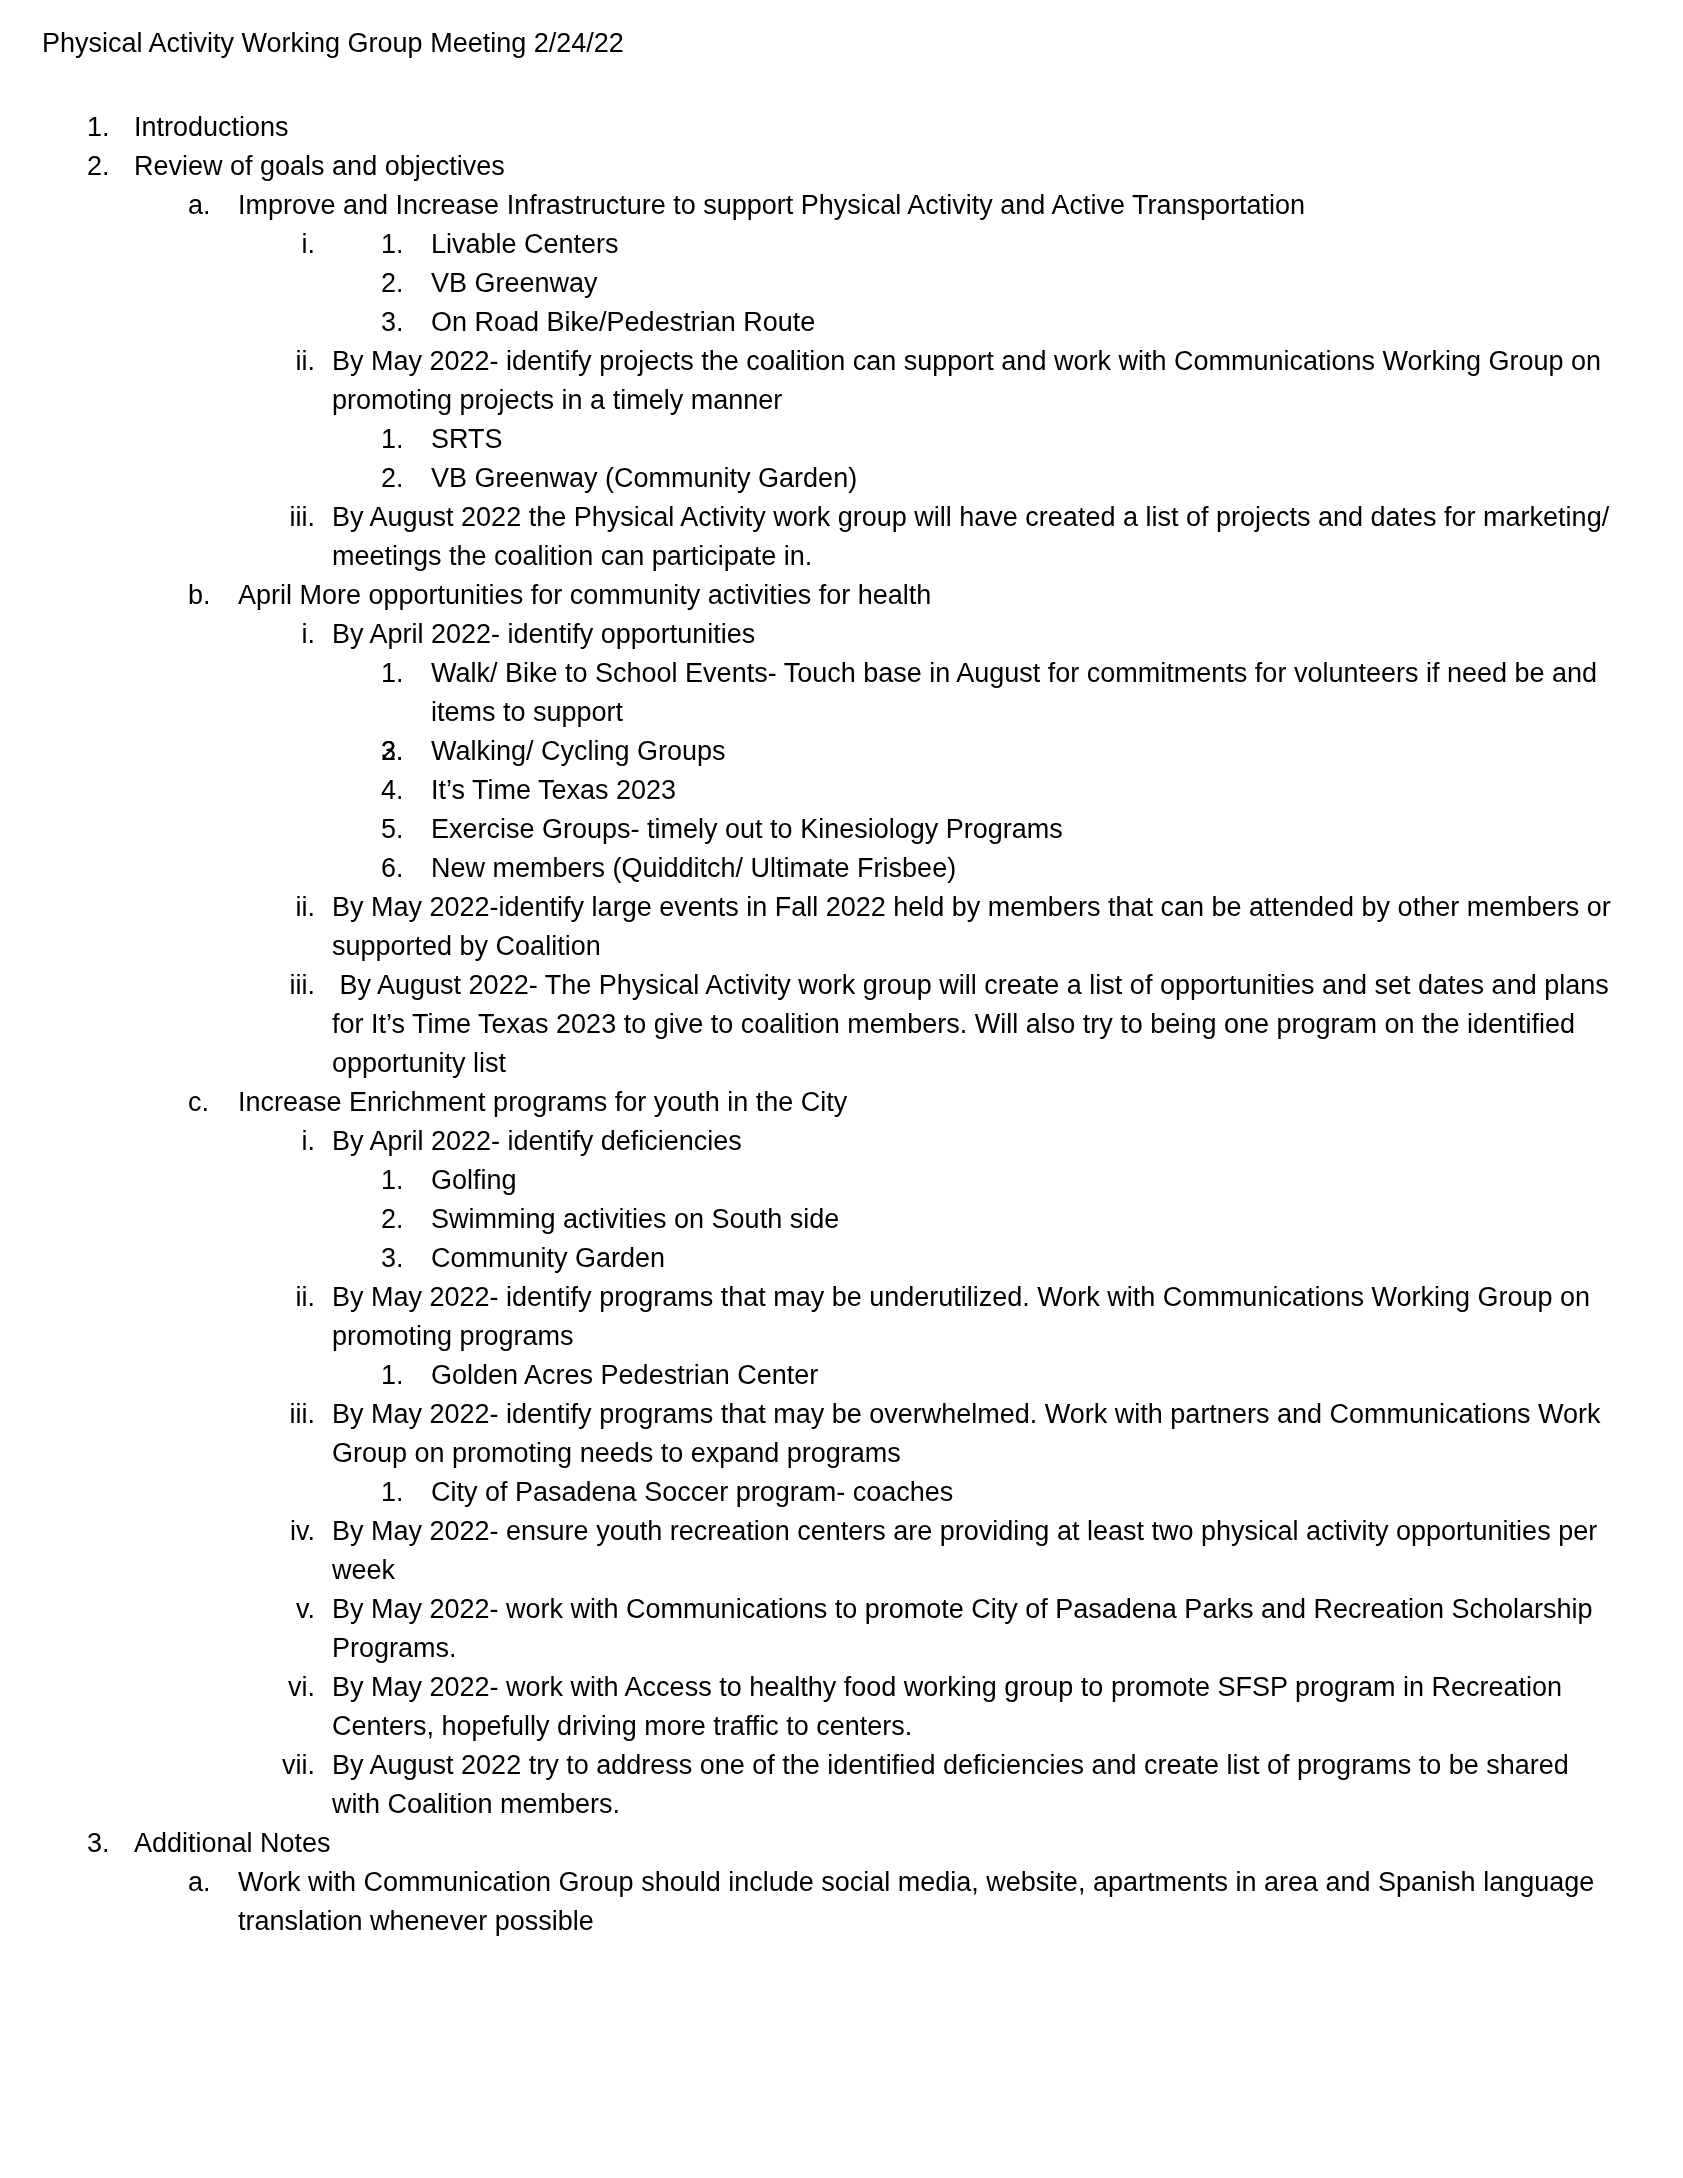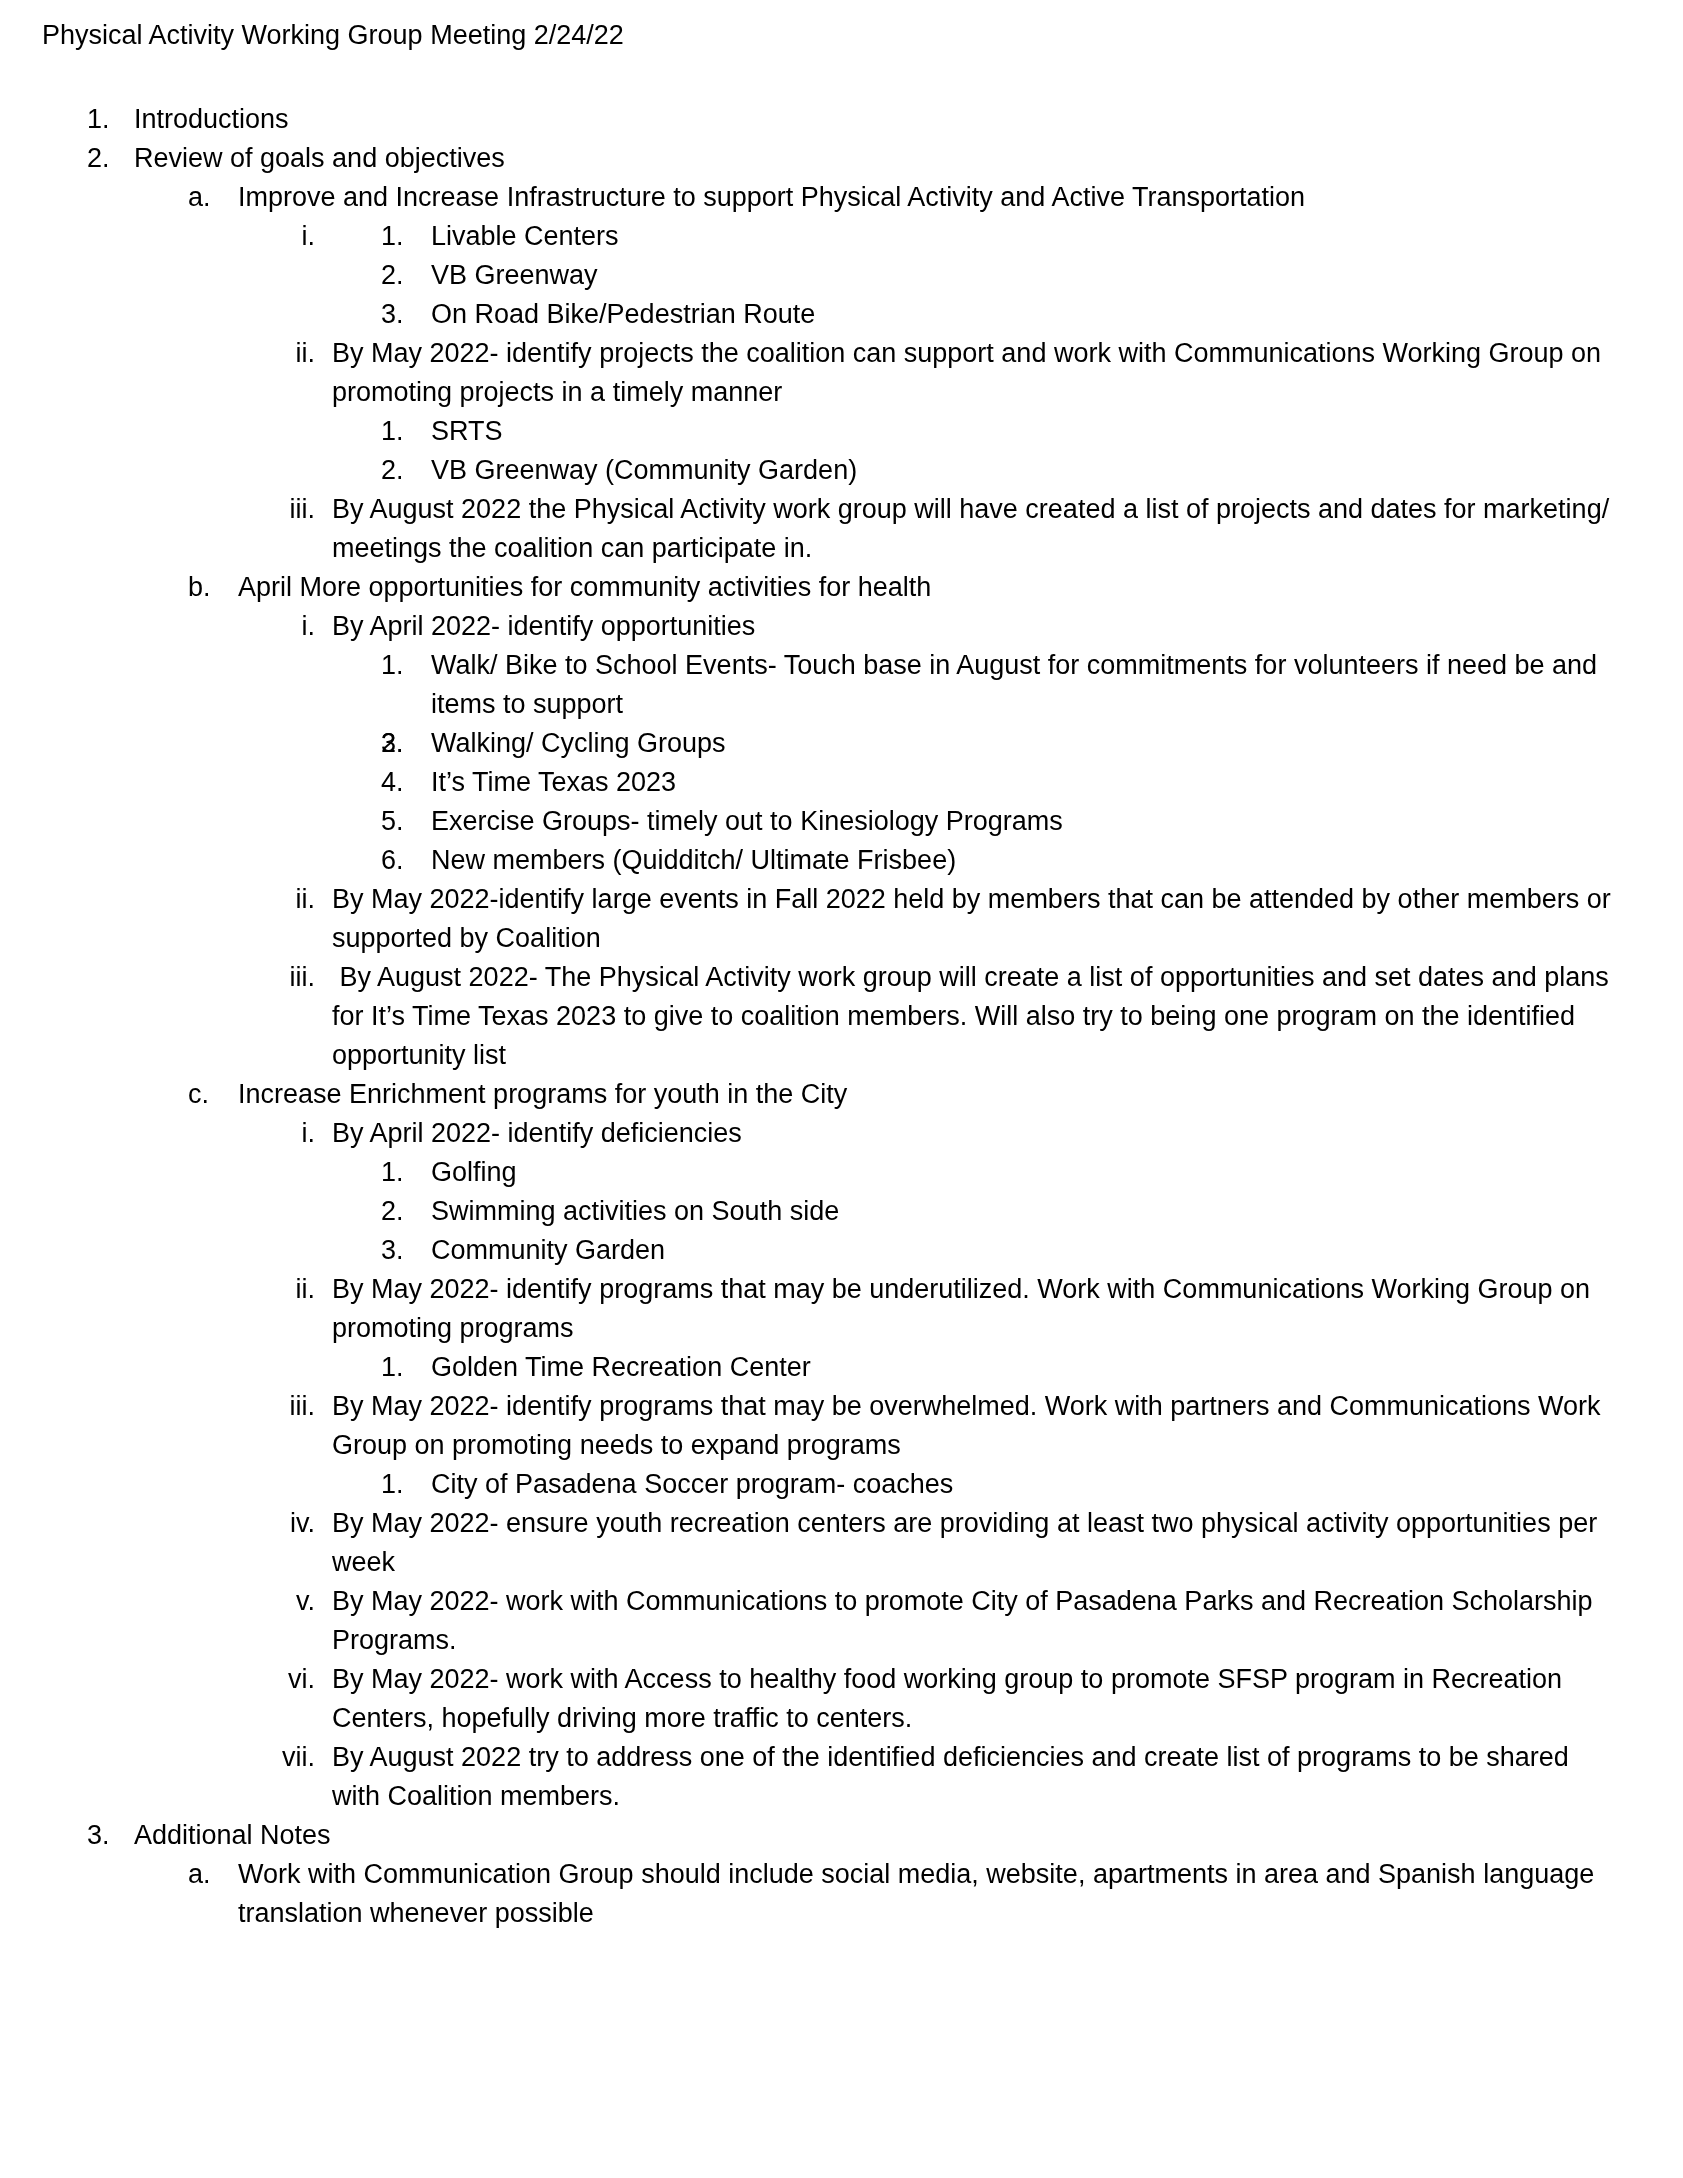--- a/index.html
+++ b/index.html
@@ -13,21 +13,21 @@
     height: 2178px;
     font-family: "Liberation Sans", sans-serif;
     font-size: 27px;
     line-height: 39px;
     overflow: hidden;
   }
   .page {
     box-sizing: border-box;
     width: 1683px;
     height: 2178px;
-    padding-top: 16px;
+    padding-top: 24px;
   }
   .doc-title {
     padding-left: 42px;
     padding-right: 69px;
     margin: 0 0 45px 0;
     font-size: 27px;
     font-weight: 400;
     line-height: 39px;
   }
   .outline {
@@ -86,21 +86,21 @@
       <div class="item lvl4"><span class="marker">5.</span><span class="text">Exercise Groups- timely out to Kinesiology Programs</span></div>
       <div class="item lvl4"><span class="marker">6.</span><span class="text">New members (Quidditch/ Ultimate Frisbee)</span></div>
       <div class="item lvl3"><span class="marker">ii.</span><span class="text">By May 2022-identify large events in Fall 2022 held by members that can be attended by other members or supported by Coalition</span></div>
       <div class="item lvl3"><span class="marker">iii.</span><span class="text"> By August 2022- The Physical Activity work group will create a list of opportunities and set dates and plans for It’s Time Texas 2023 to give to coalition members. Will also try to being one program on the identified opportunity list</span></div>
       <div class="item lvl2"><span class="marker">c.</span><span class="text">Increase Enrichment programs for youth in the City</span></div>
       <div class="item lvl3"><span class="marker">i.</span><span class="text">By April 2022- identify deficiencies</span></div>
       <div class="item lvl4"><span class="marker">1.</span><span class="text">Golfing</span></div>
       <div class="item lvl4"><span class="marker">2.</span><span class="text">Swimming activities on South side</span></div>
       <div class="item lvl4"><span class="marker">3.</span><span class="text">Community Garden</span></div>
       <div class="item lvl3"><span class="marker">ii.</span><span class="text">By May 2022- identify programs that may be underutilized. Work with Communications Working Group on promoting programs</span></div>
-      <div class="item lvl4"><span class="marker">1.</span><span class="text">Golden Time Recreation Center</span></div>
+      <div class="item lvl4"><span class="marker">1.</span><span class="text">Golden Acres Pedestrian Center</span></div>
       <div class="item lvl3"><span class="marker">iii.</span><span class="text">By May 2022- identify programs that may be overwhelmed. Work with partners and Communications Work Group on promoting needs to expand programs</span></div>
       <div class="item lvl4"><span class="marker">1.</span><span class="text">City of Pasadena Soccer program- coaches</span></div>
       <div class="item lvl3"><span class="marker">iv.</span><span class="text">By May 2022- ensure youth recreation centers are providing at least two physical activity opportunities per week</span></div>
       <div class="item lvl3"><span class="marker">v.</span><span class="text">By May 2022- work with Communications to promote City of Pasadena Parks and Recreation Scholarship Programs.</span></div>
       <div class="item lvl3"><span class="marker">vi.</span><span class="text">By May 2022- work with Access to healthy food working group to promote SFSP program in Recreation Centers, hopefully driving more traffic to centers.</span></div>
       <div class="item lvl3"><span class="marker">vii.</span><span class="text">By August 2022 try to address one of the identified deficiencies and create list of programs to be shared with Coalition members.</span></div>
       <div class="item lvl1"><span class="marker">3.</span><span class="text">Additional Notes</span></div>
       <div class="item lvl2"><span class="marker">a.</span><span class="text">Work with Communication Group should include social media, website, apartments in area and Spanish language translation whenever possible</span></div>
     </div>
 </div>

